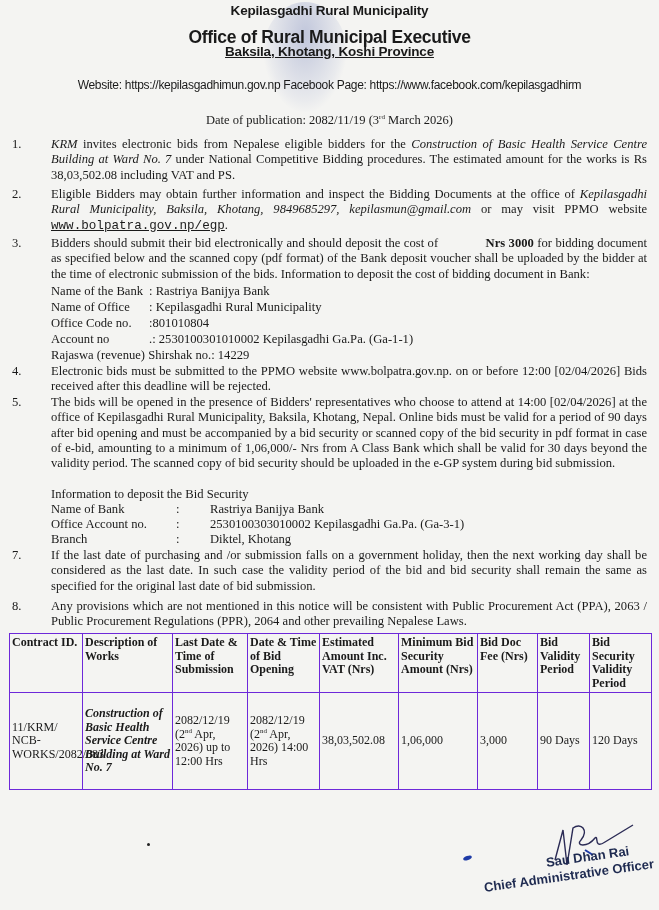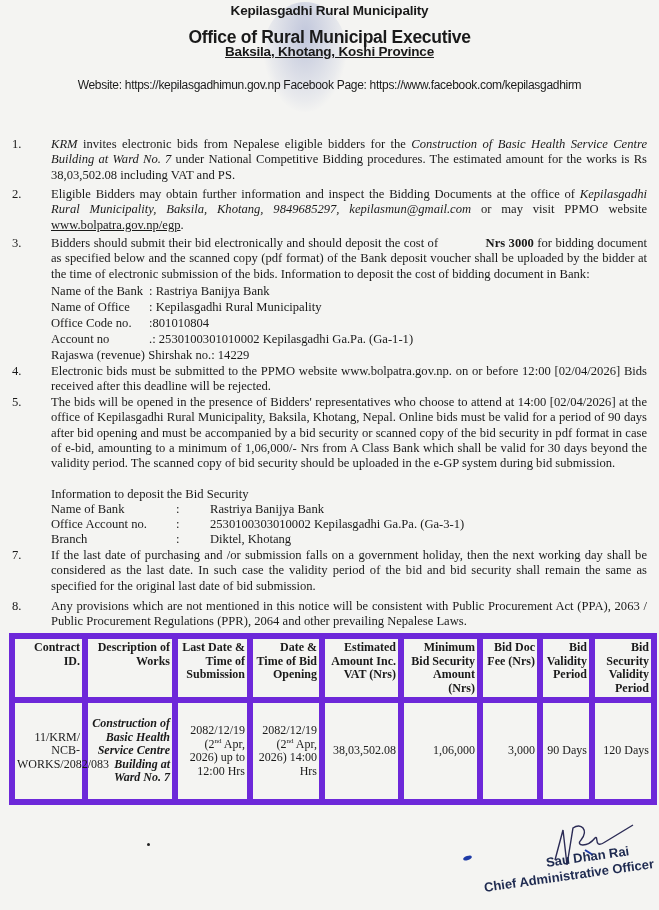--- a/index.html
+++ b/index.html
@@ -25,34 +25,34 @@
     position: absolute; left: 262px; top: 2px; width: 86px; height: 110px;
     border-radius: 50%;
     background: radial-gradient(ellipse at 50% 30%, rgba(60,80,160,0.28), rgba(60,80,160,0.06) 60%, rgba(0,0,0,0) 72%);
   }
 
   .item { position: absolute; left: 0; width: 659px; font-size: 12.6px; line-height: 15.3px; }
   .item .num { position: absolute; left: 12px; top: 0; }
   .item .body { position: absolute; left: 51px; width: 596px; text-align: justify; }
   .bi { font-weight: normal; font-style: italic; }
   .b { font-weight: bold; margin-left: 44px; }
-  .ul { text-decoration: underline; }
+  .ul { text-decoration: underline; font-family: Liberation Mono, monospace; }
 
   .kv { position: absolute; left: 51px; font-size: 12.6px; line-height: 15.3px; white-space: nowrap; }
   .kv .k { position: absolute; left: 0; }
   .kv .v { position: absolute; left: 98px; }
   .kv2 .v { left: 159px; }
   .kv2 .c { position: absolute; left: 125px; }
 
   table.bids {
     position: absolute; left: 9px; top: 633px; width: 642px;
     border-collapse: collapse; font-size: 12px; line-height: 13.5px;
     table-layout: fixed;
   }
-  table.bids th, table.bids td { border: 6px solid #6d28d9; text-align: right; padding: 2px 2px; margin-left: 8px; }
+  table.bids th, table.bids td { border: 1px solid #6d28d9; text-align: left; padding: 2px 2px; margin-left: 8px; }
   table.bids th { font-weight: bold; vertical-align: top; height: 52px; }
   table.bids td { vertical-align: middle; height: 92px; }
   table.bids td.desc { font-weight: bold; font-style: italic; }
 
   .sign {
     position: absolute; left: 545px; top: 820px; width: 90px; height: 55px;
   }
   .sig-name {
     position: absolute; left: 545px; top: 855px;
     font-family: "Liberation Sans", sans-serif; font-weight: bold; font-size: 13px;
@@ -71,20 +71,21 @@
 </head>
 <body>
 
 <div class="page">
   <div class="seal"></div>
 
   <div class="hdr h1">Kepilasgadhi Rural Municipality</div>
   <div class="hdr h2">Office of Rural Municipal Executive</div>
   <div class="hdr h3">Baksila, Khotang, Koshi Province</div>
   <div class="hdr h5">Website: https://kepilasgadhimun.gov.np  Facebook Page: https://www.facebook.com/kepilasgadhirm</div>
+  <div class="hdr h7"><span>Date of publication: 2082/11/19 (3</span><sup>rd</sup><span> March 2026)</span></div>
 
   <div class="item" style="top:137px;">
     <span class="num">1.</span>
     <div class="body"><span class="bi">KRM</span><span> invites electronic bids from Nepalese eligible bidders for the </span><span class="bi">Construction of Basic Health Service Centre Building at Ward No. 7</span><span> under National Competitive Bidding procedures. The estimated amount for the works is Rs 38,03,502.08 including VAT and PS.</span></div>
   </div>
 
   <div class="item" style="top:187px;">
     <span class="num">2.</span>
     <div class="body"><span>Eligible Bidders may obtain further information and inspect the Bidding Documents at the office of </span><span class="bi">Kepilasgadhi Rural Municipality, Baksila, Khotang, 9849685297, kepilasmun@gmail.com</span><span> or may visit PPMO website </span><span class="ul">www.bolpatra.gov.np/egp</span><span>.</span></div>
   </div>

